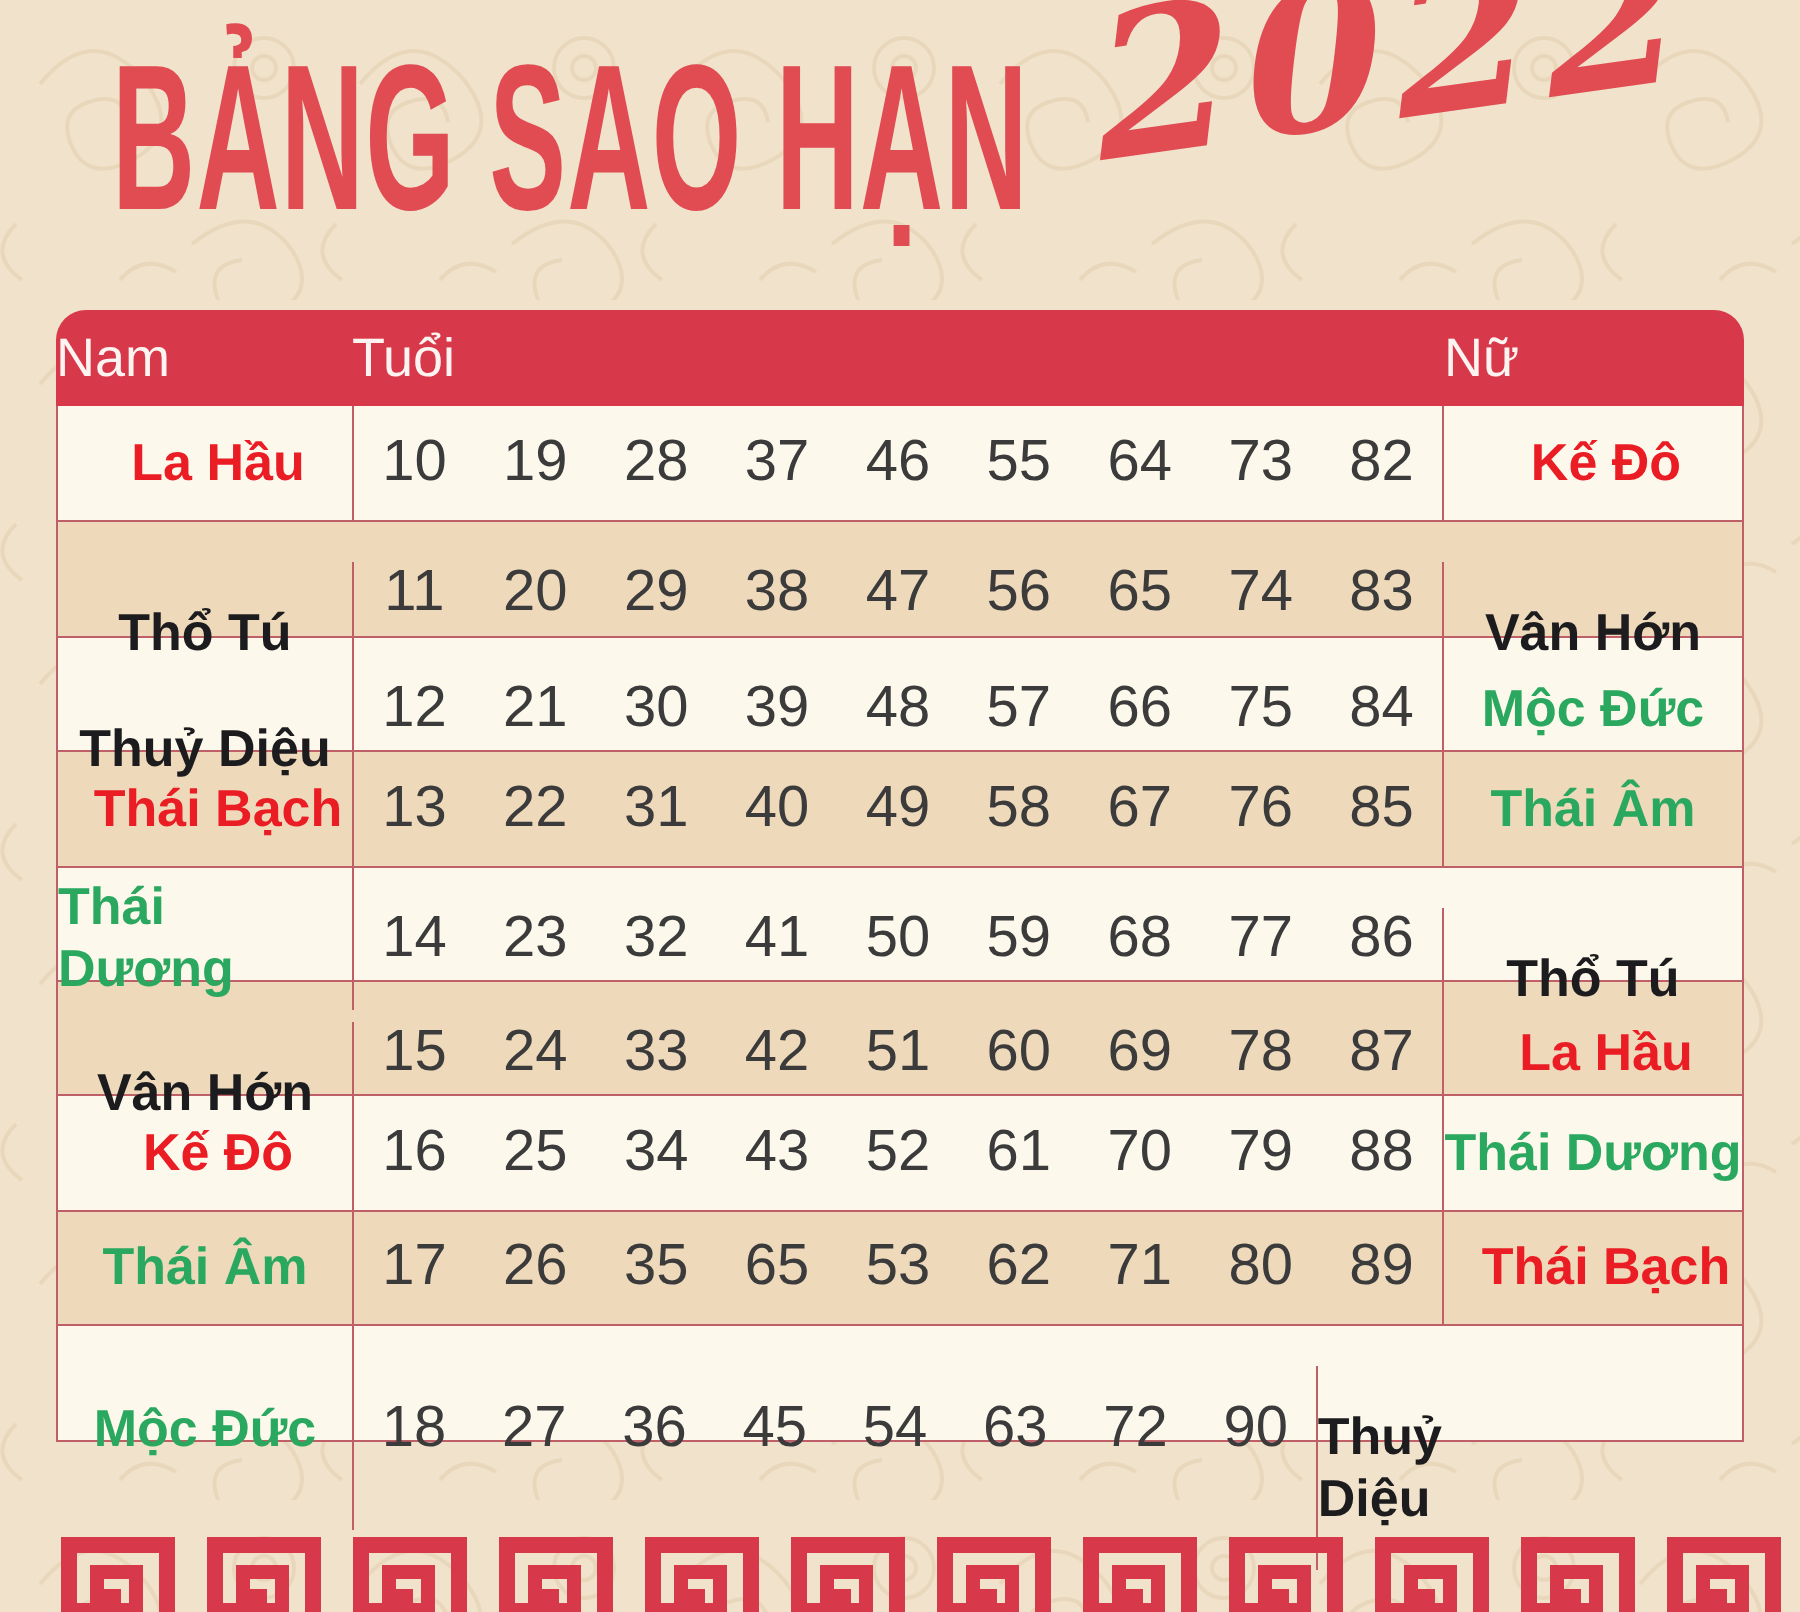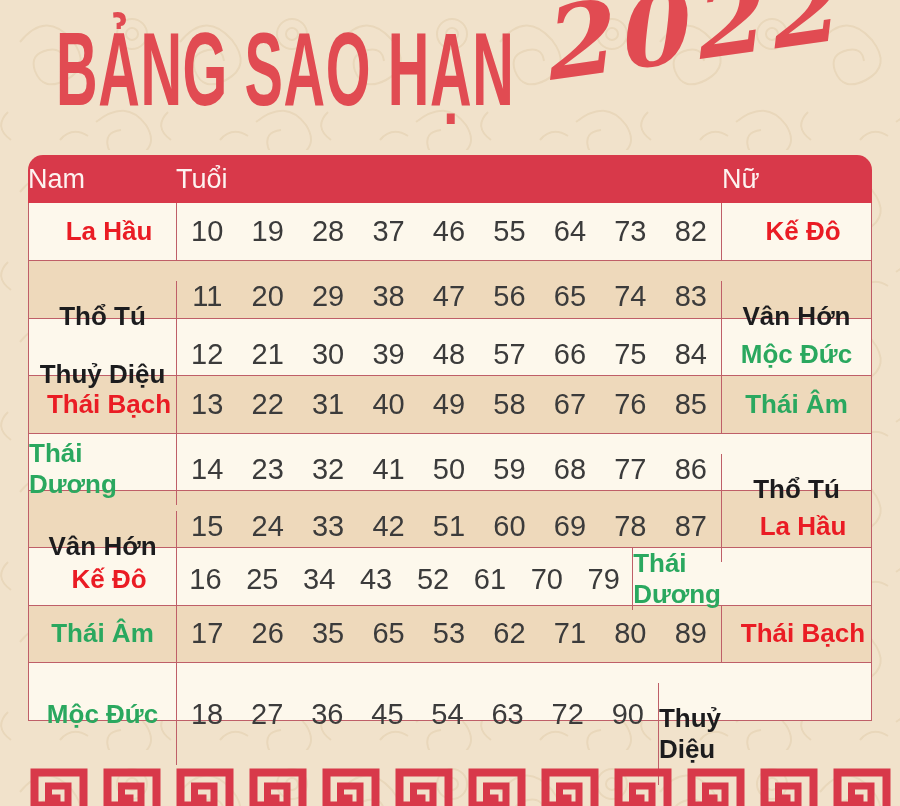--- a/index.html
+++ b/index.html
@@ -220,20 +220,21 @@
         <div class="trow cream">
           <div class="cell star-name nam-star star-red">Kế Đô</div>
           <div class="cell age">16</div>
           <div class="cell age">25</div>
           <div class="cell age">34</div>
           <div class="cell age">43</div>
           <div class="cell age">52</div>
           <div class="cell age">61</div>
           <div class="cell age">70</div>
           <div class="cell age">79</div>
+          <div class="cell age">88</div>
           <div class="cell star-name nu-star star-green">Thái Dương</div>
         </div>
         <div class="trow tan">
           <div class="cell star-name nam-star star-green">Thái Âm</div>
           <div class="cell age">17</div>
           <div class="cell age">26</div>
           <div class="cell age">35</div>
           <div class="cell age">65</div>
           <div class="cell age">53</div>
           <div class="cell age">62</div>

